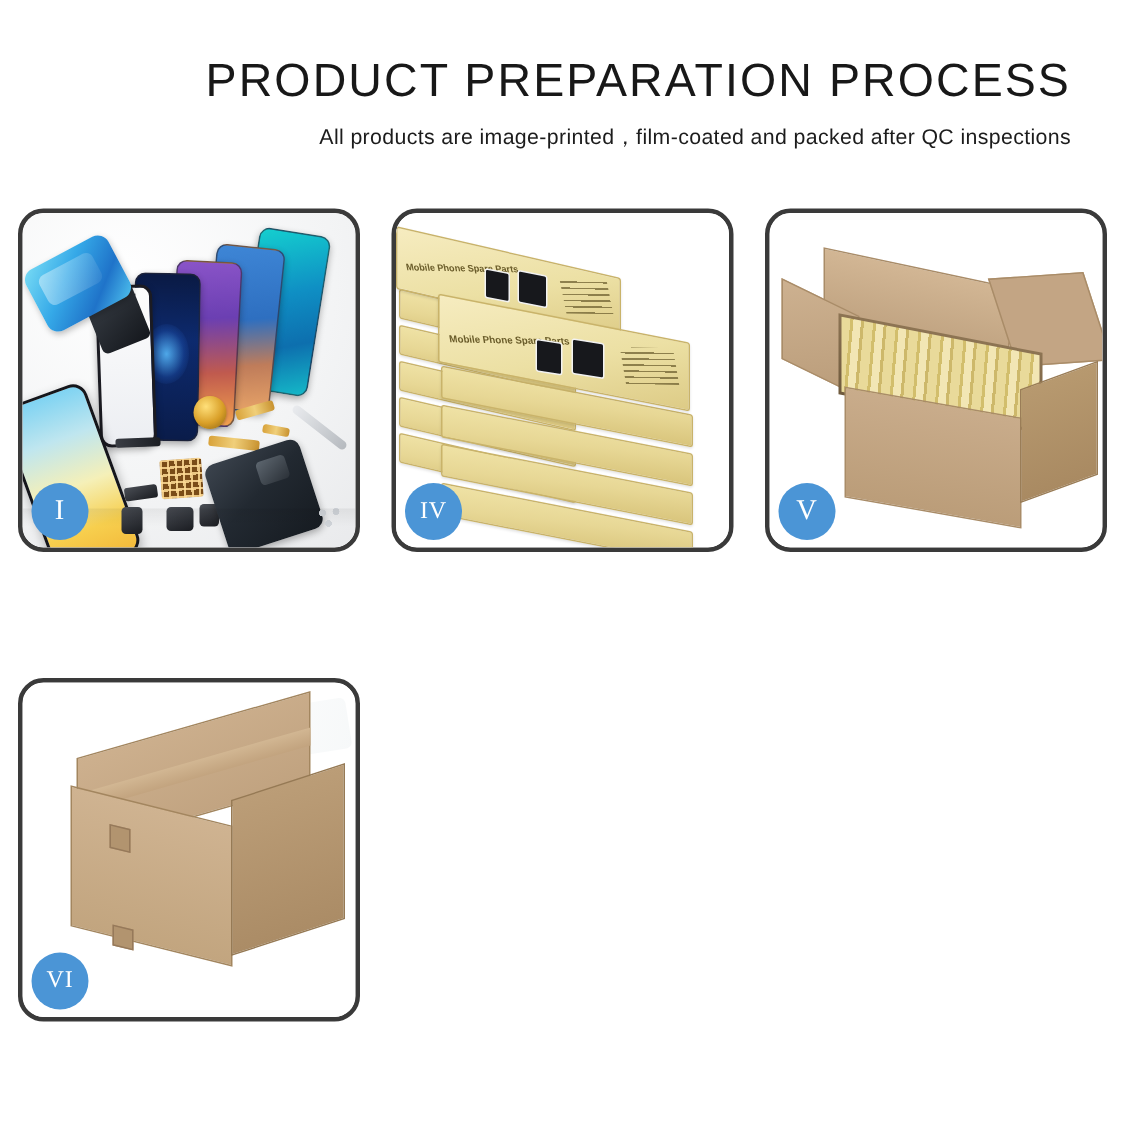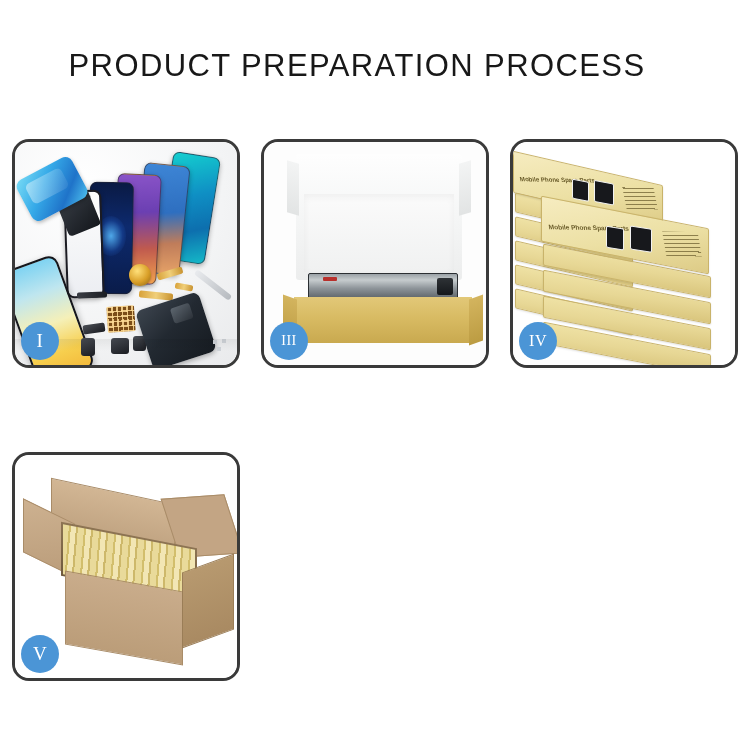--- a/index.html
+++ b/index.html
@@ -16,23 +16,23 @@
     position: relative;
     width: 750px;
     height: 750px;
     background: #ffffff;
   }
 
   
   .header {
     position: absolute;
     left: 0;
-    top: 48px;
+    top: 36px;
     width: 714px;
-    text-align: center;
+    text-align: right;
   }
 
   .title {
     font-family: "Liberation Sans", sans-serif;
     font-size: 31px;
     font-weight: 400;
     letter-spacing: 1.4px;
     color: #181818;
     line-height: 1.15;
     white-space: nowrap;
@@ -453,20 +453,21 @@
     border-radius: 4px;
   }
 </style>
 </head>
 <body>
 
 <div class="page">
 
   <div class="header">
     <div class="title">PRODUCT PREPARATION PROCESS</div>
+    <div class="subtitle">All products are image-printed，film-coated and packed after QC inspections</div>
   </div>
 
   <div class="grid">
 
     <div class="panel">
       <div class="panel-media">
         <div class="p1-bg"></div>
 
         <div class="fan fan-e"></div>
         <div class="fan fan-d"></div>
@@ -490,30 +491,20 @@
         <div class="part flex" style="left:124px;top:150px;width:34px;height:7px;transform:rotate(6deg);"></div>
         <div class="back-housing"></div>
         <div class="tweezers"></div>
         <div class="screws"></div>
         <div class="p1-shadowline"></div>
       </div>
       <div class="badge">I</div>
     </div>
 
 
-    <div class="panel">
-      <div class="panel-media">
-        <div class="p3-bg"></div>
-        <div class="box3-lid"></div>
-        <div class="box3-foam"></div>
-        <div class="box3-screen"></div>
-        <div class="box3-front"></div>
-      </div>
-      <div class="badge xwide">III</div>
-    </div>
 
     <div class="panel">
       <div class="panel-media">
         <div class="p4-bg"></div>
         <div class="stack">
 
           <div class="slab" style="left:2px;top:42px;width:118px;height:20px;transform:skewY(13deg);"></div>
           <div class="slab" style="left:2px;top:66px;width:118px;height:20px;transform:skewY(13deg);"></div>
           <div class="slab" style="left:2px;top:90px;width:118px;height:20px;transform:skewY(13deg);"></div>
           <div class="slab" style="left:2px;top:114px;width:118px;height:20px;transform:skewY(13deg);"></div>
@@ -550,15 +541,28 @@
         <div class="carton-flapR"></div>
         <div class="carton-flapL"></div>
         <div class="carton-open"></div>
         <div class="yellowbars"></div>
         <div class="carton-front"></div>
         <div class="carton-side"></div>
       </div>
       <div class="badge">V</div>
     </div>
 
+    <div class="panel">
+      <div class="panel-media">
+        <div class="p6-bg"></div>
+        <div class="wrapfilm"></div>
+        <div class="sealed-top"></div>
+        <div class="sealed-tape"></div>
+        <div class="sealed-front"></div>
+        <div class="sealed-side"></div>
+        <div class="seal-tab" style="left:58px;top:96px;width:14px;height:16px;transform:skewY(14deg);"></div>
+        <div class="seal-tab" style="left:60px;top:163px;width:14px;height:14px;transform:skewY(14deg);"></div>
+      </div>
+      <div class="badge wide">VI</div>
+    </div>
 
   </div>
 </div>
 
 </body></html>

